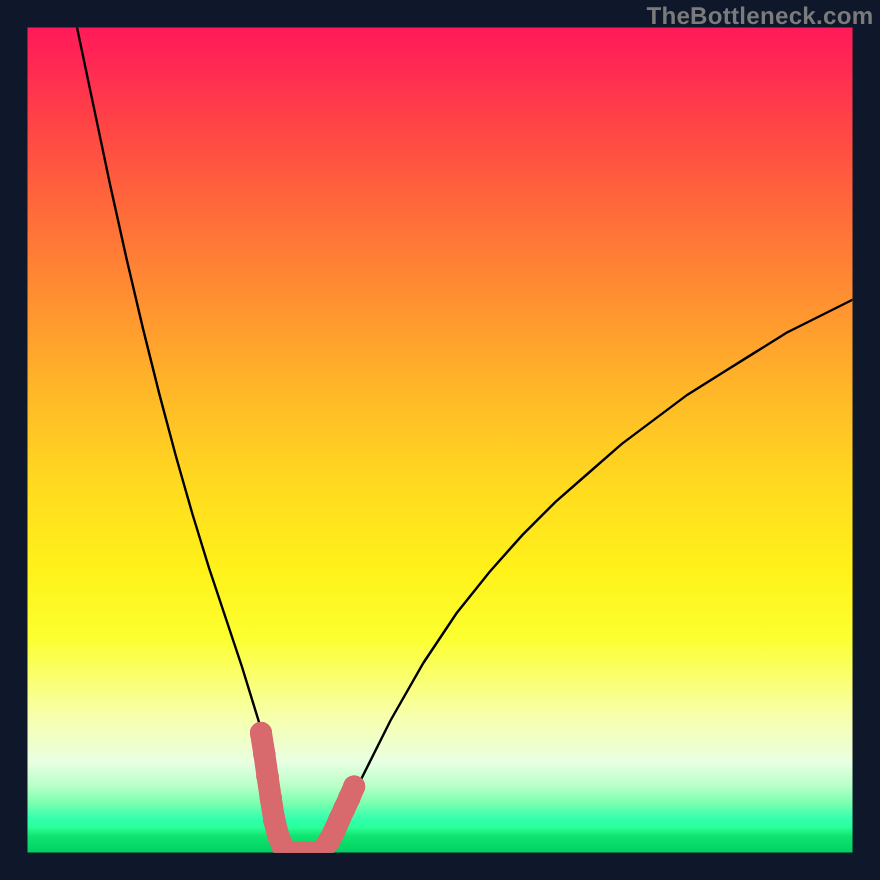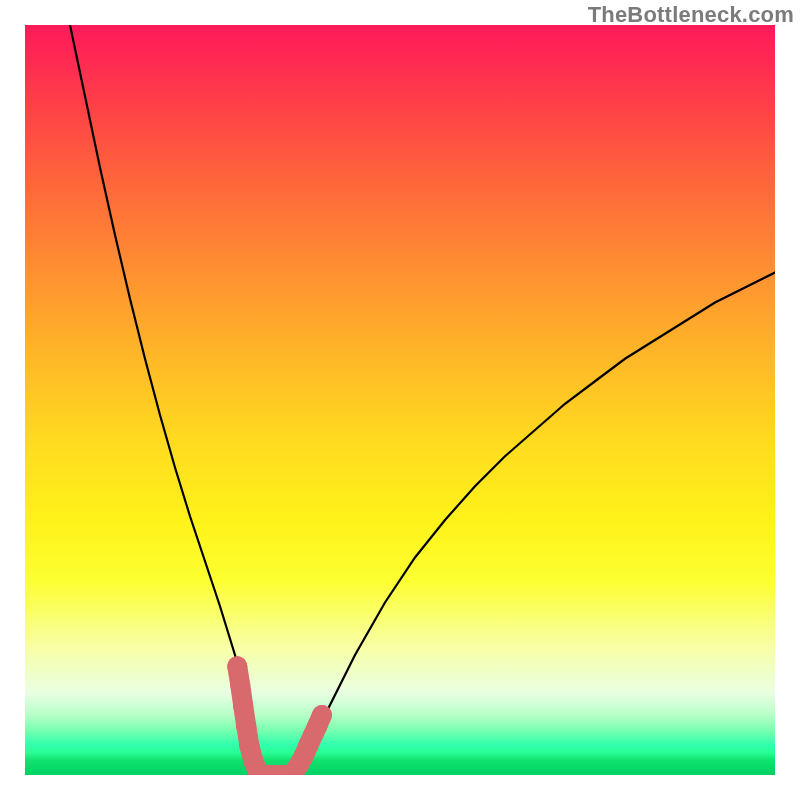--- a/index.html
+++ b/index.html
@@ -8,21 +8,21 @@
     width: 800px;
     height: 800px;
     overflow: hidden;
     background: #000;
     font-family: Arial, Helvetica, sans-serif;
   }
   .stage {
     position: relative;
     width: 800px;
     height: 800px;
-    background: #ffffff;
+    background: #0f172a;
   }
   .plot {
     position: absolute;
     left: 25px;
     top: 25px;
     width: 750px;
     height: 750px;
   }
   .gradient-bg {
     position: absolute;

